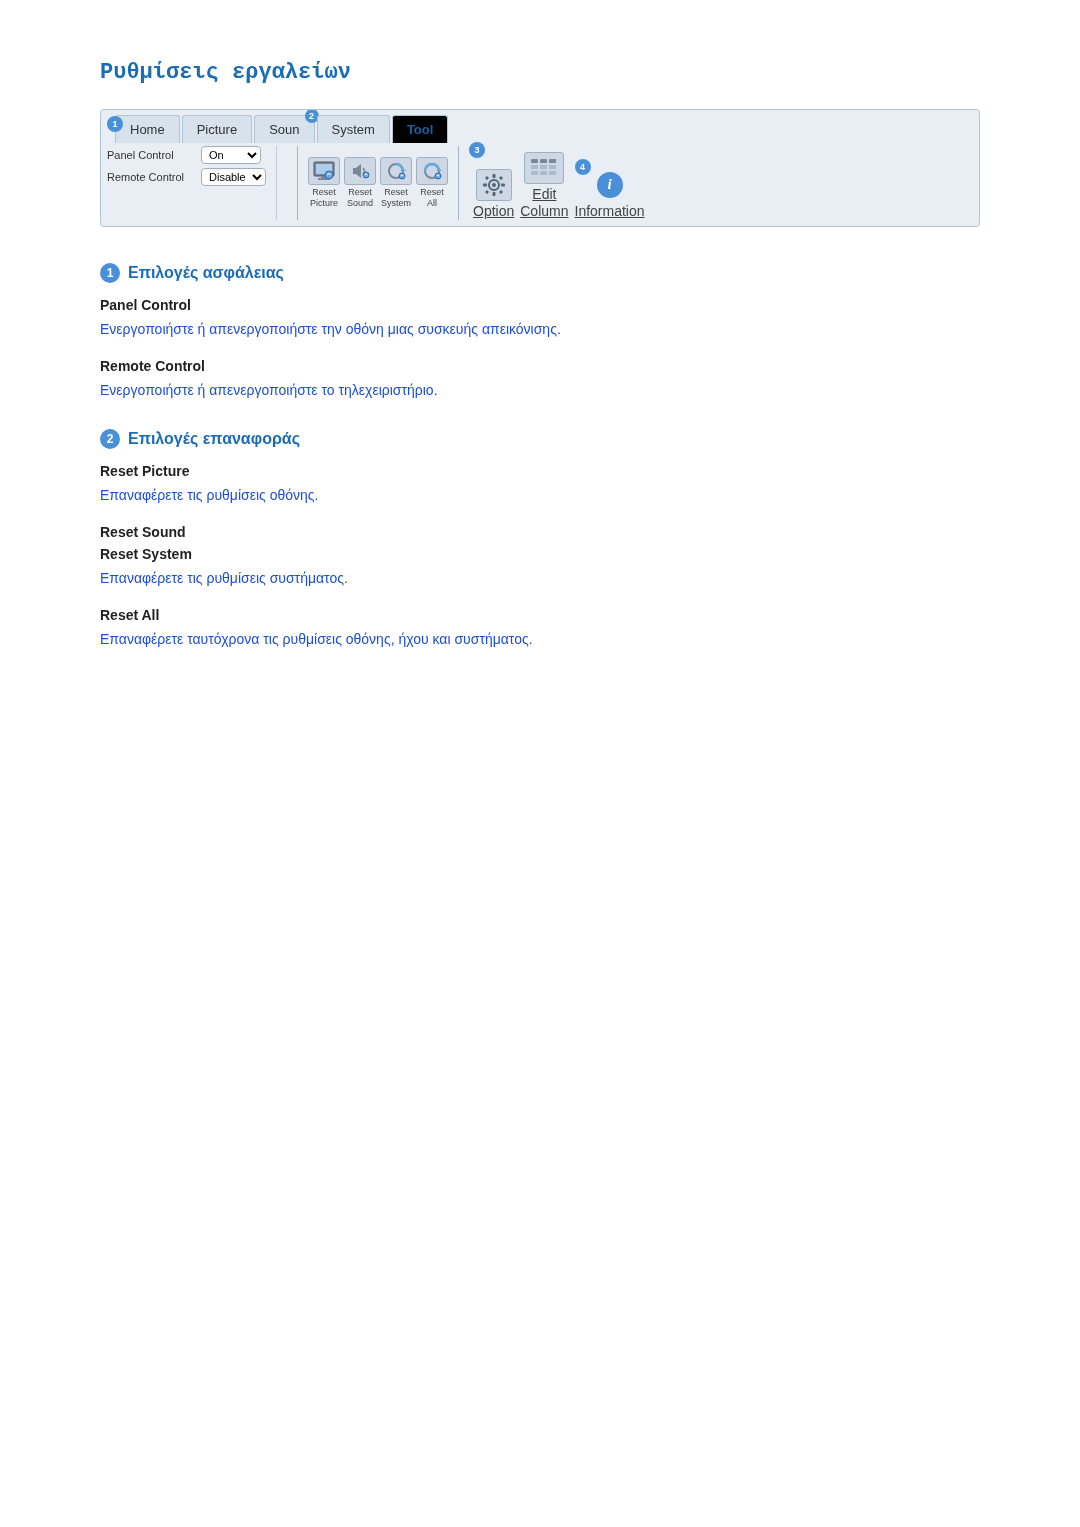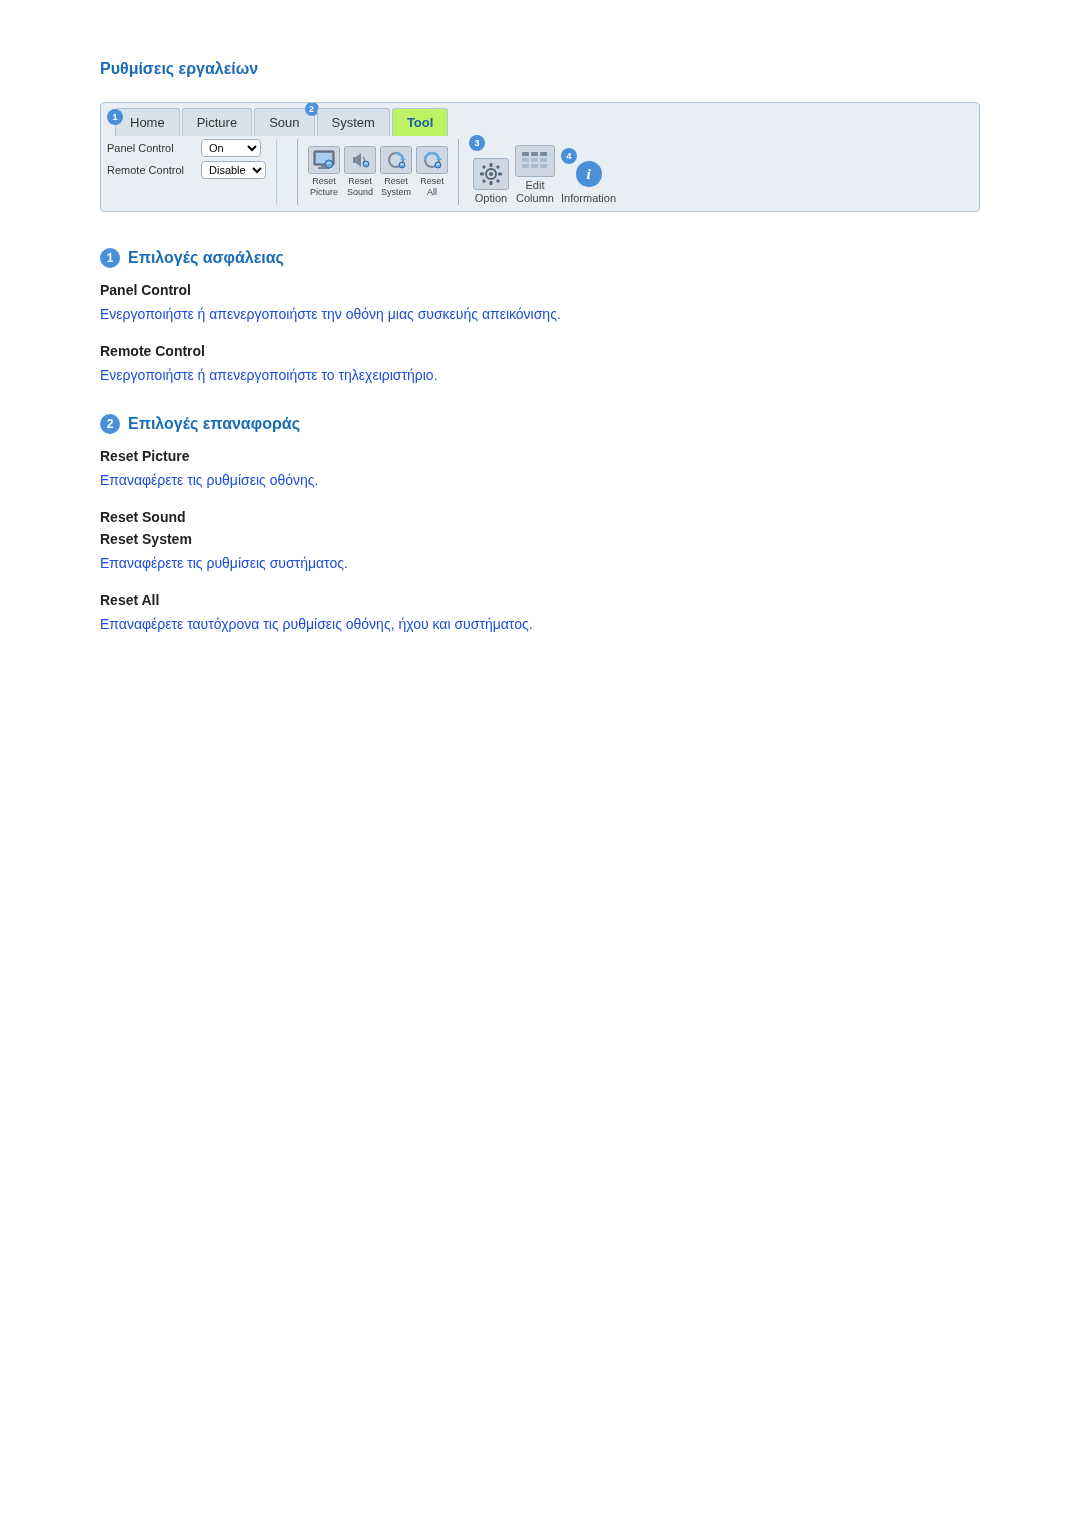--- a/index.html
+++ b/index.html
@@ -7,23 +7,24 @@
       background: #ffffff;
       font-family: Arial, sans-serif;
       color: #333;
       width: 1080px;
       min-height: 1527px;
       padding: 60px 100px;
     }
 
     .page-title {
       color: #1a6db5;
-      font-size: 16px;
+      font-size: 22px;
       font-weight: bold;
       margin-bottom: 24px;
+      font-family: Liberation Mono, monospace;
     }
 
     
     .toolbar-container {
       border: 1px solid #b0c4d8;
       border-radius: 4px;
       background: #e8eef4;
       padding: 0;
       margin-bottom: 36px;
       overflow: hidden;
@@ -37,21 +38,21 @@
       border: 1px solid #b0c4d8;
       border-bottom: none;
       border-radius: 3px 3px 0 0;
       margin-right: 2px;
       cursor: pointer;
       position: relative;
       top: 1px;
     }
 
     .tab-item.active {
-      background: #bef264;
+      background: #000000;
       font-weight: bold;
       color: #1a5fa0;
       border-color: #b0c4d8;
     }
 
     
     .toolbar-left {
       display: flex;
       flex-direction: column;
       gap: 4px;
@@ -136,24 +137,25 @@
       background: #cdd8e4;
       border: 1px solid #a0b0c0;
       border-radius: 3px;
       display: flex;
       align-items: center;
       justify-content: center;
       font-size: 16px;
     }
 
     .tool-btn .btn-label {
-      font-size: 11px;
+      font-size: 14px;
       color: #444;
       text-align: center;
       line-height: 1.2;
+      text-decoration: underline;
     }
 
     
     .badge {
       display: inline-flex;
       width: 18px;
       height: 18px;
       background: #4a90d9;
       color: white;
       border-radius: 50%;

